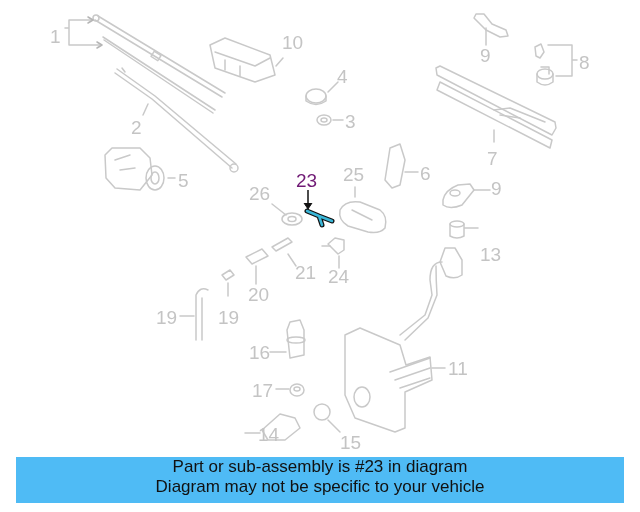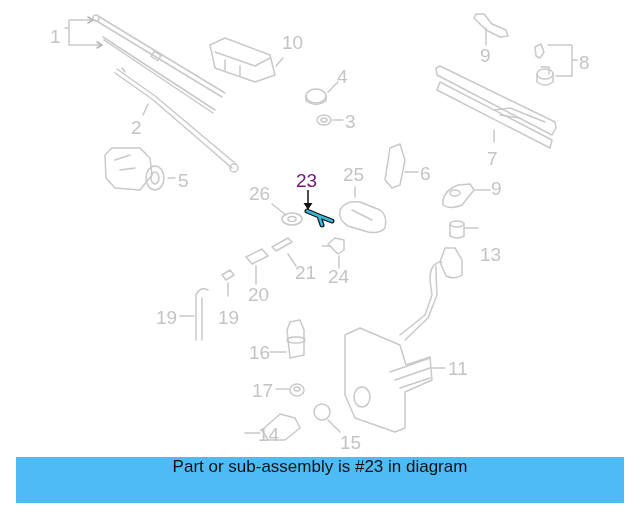--- a/index.html
+++ b/index.html
@@ -190,13 +190,14 @@
   <div class="lbl" style="left:248px;top:285px;">20</div>
   <div class="lbl" style="left:295px;top:263px;">21</div>
   <div class="lbl" style="left:249px;top:184px;">26</div>
   <div class="lbl active" style="left:296px;top:171px;">23</div>
   <div class="lbl" style="left:328px;top:267px;">24</div>
   <div class="lbl" style="left:343px;top:165px;">25</div>
 </div>
 
 <div id="banner">
   <div class="line">Part or sub-assembly is #23 in diagram</div>
+  <div class="line">Diagram may not be specific to your vehicle</div>
 </div>
 
 </body></html>

